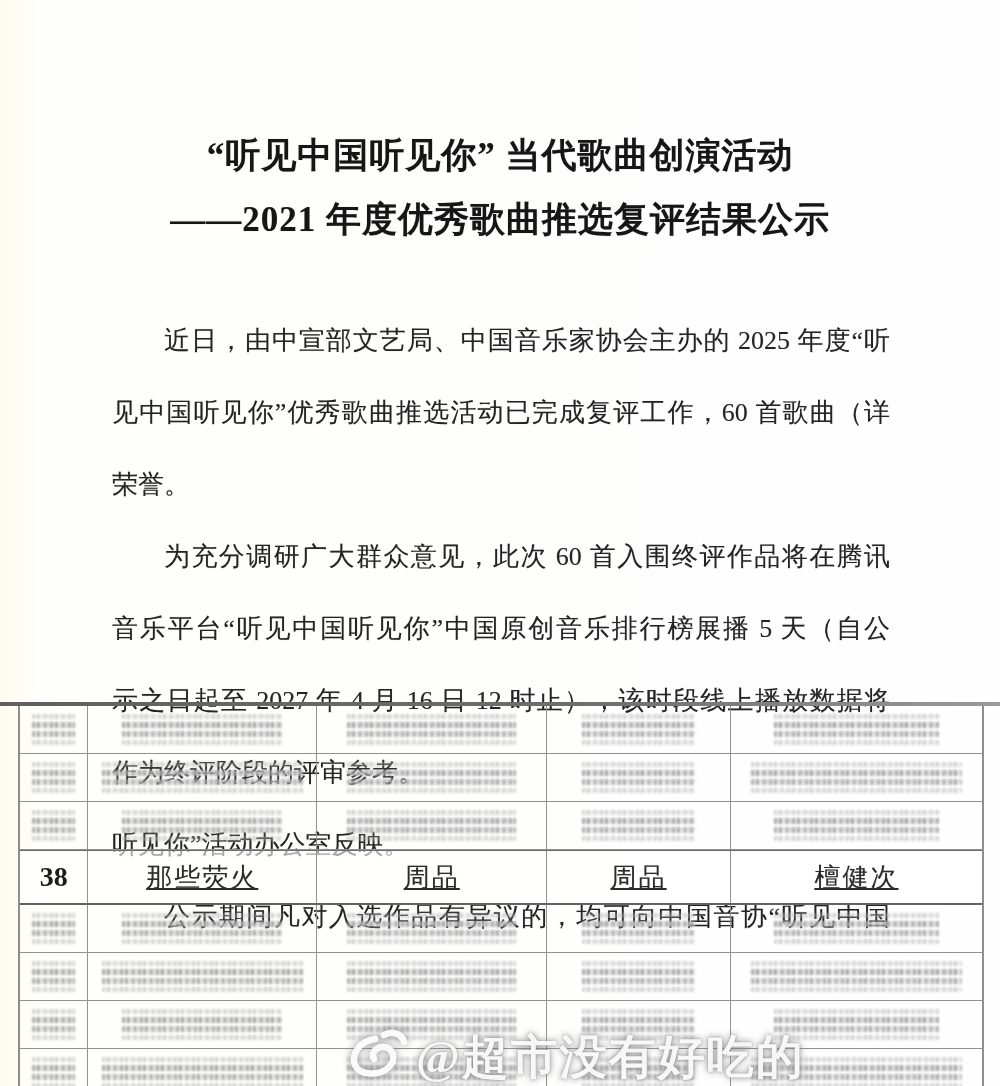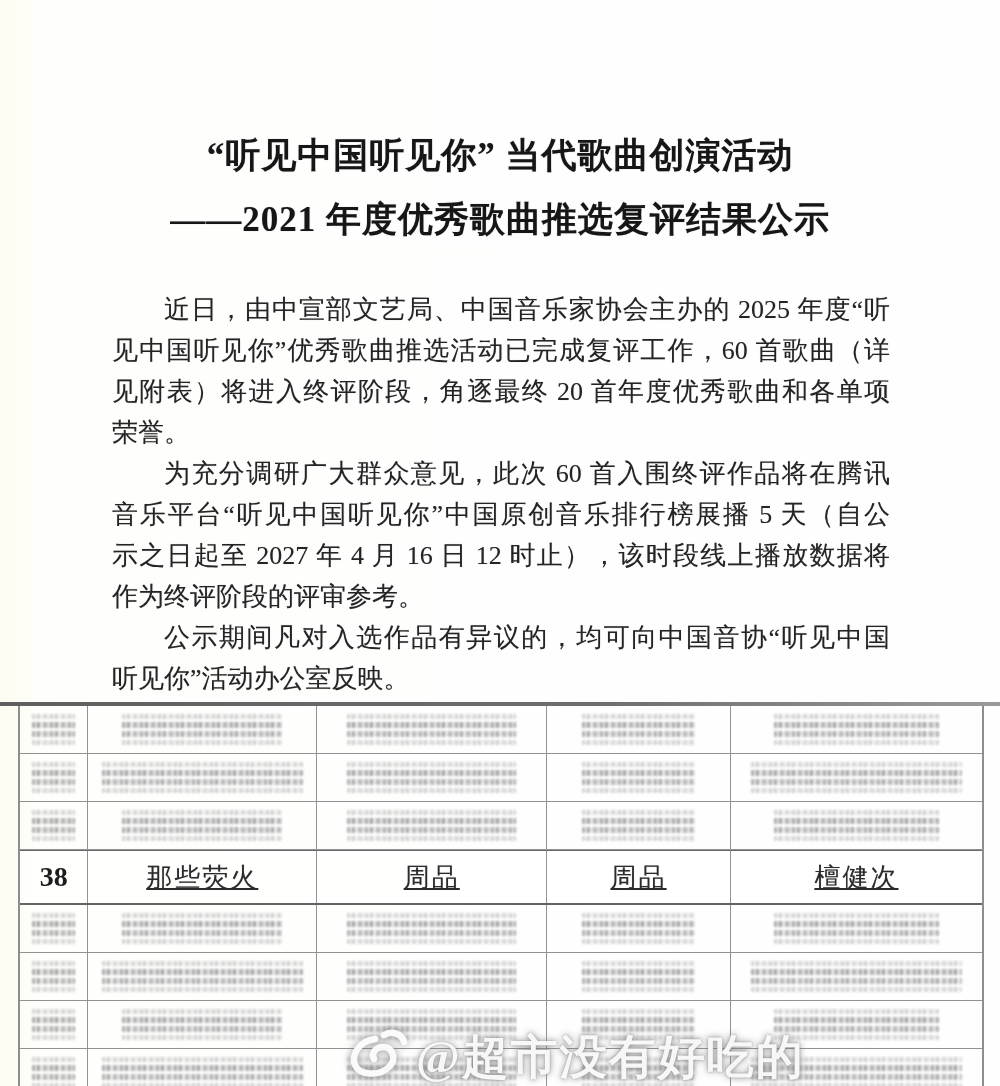--- a/index.html
+++ b/index.html
@@ -16,21 +16,21 @@
     text-align:center;font-weight:bold;font-size:35px;line-height:64px;
     letter-spacing:1px;color:#161616;
     text-shadow:0 0 1px rgba(0,0,0,.35);
   }
   
   .doc-body{
     position:absolute;top:289px;left:112px;width:778px;
     font-size:26px;color:#242424;
     text-shadow:0 0 1px rgba(0,0,0,.25);
   }
-  .tline{height:41px;line-height:41px;text-align:justify;text-align-last:justify;overflow:hidden;}
+  .tline{height:41px;line-height:41px;text-align:justify;text-align-last:justify;overflow:hidden;margin-top:31px;}
   .tline.first{text-indent:52px;}
   .tline.plast{text-align-last:left;}
   
   .table-top-line{
     position:absolute;top:702px;left:0;width:1000px;height:4px;
     background:linear-gradient(90deg,#5f5f5f 0%,#6e6e6e 60%,#9a9a9a 100%);
   }
   .doc-table{
     position:absolute;top:706px;left:18px;width:966px;height:380px;
     border-left:2px solid #8e8e8e;border-right:2px solid #8e8e8e;
@@ -89,32 +89,31 @@
 
   <div class="doc-title">
     <div>“听见中国听见你” 当代歌曲创演活动</div>
     <div>——2021 年度优秀歌曲推选复评结果公示</div>
   </div>
 
   <div class="doc-body">
     <div>
       <div class="tline first">近日，由中宣部文艺局、中国音乐家协会主办的 2025 年度“听</div>
       <div class="tline">见中国听见你”优秀歌曲推选活动已完成复评工作，60 首歌曲（详</div>
-      <div class="tline">见附表）将进入终评阶段，角逐最终 20 首年度优秀歌曲和各单项</div>
       <div class="tline plast">荣誉。</div>
     </div>
     <div>
       <div class="tline first">为充分调研广大群众意见，此次 60 首入围终评作品将在腾讯</div>
       <div class="tline">音乐平台“听见中国听见你”中国原创音乐排行榜展播 5 天（自公</div>
       <div class="tline">示之日起至 2027 年 4 月 16 日 12 时止），该时段线上播放数据将</div>
       <div class="tline plast">作为终评阶段的评审参考。</div>
     </div>
     <div>
+      <div class="tline plast">听见你”活动办公室反映。</div>
       <div class="tline first">公示期间凡对入选作品有异议的，均可向中国音协“听见中国</div>
-      <div class="tline plast">听见你”活动办公室反映。</div>
     </div>
   </div>
 
   <div class="table-top-line"></div>
   <div class="doc-table">
 
     <div class="trow redacted">
       <div class="tcell">
           <div class="mosaic">
             <div class="mz"></div>

